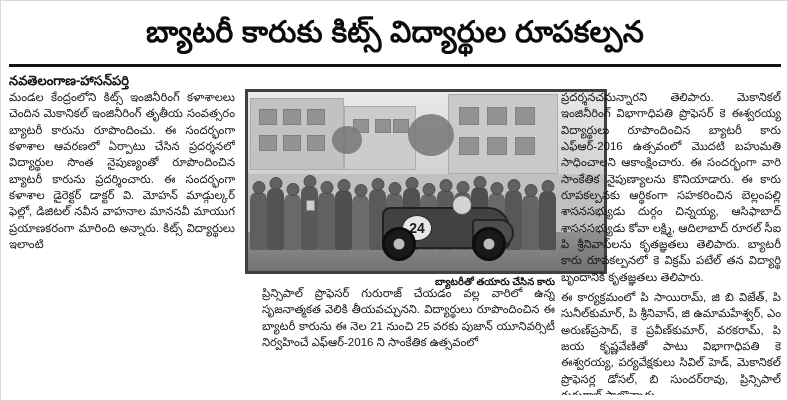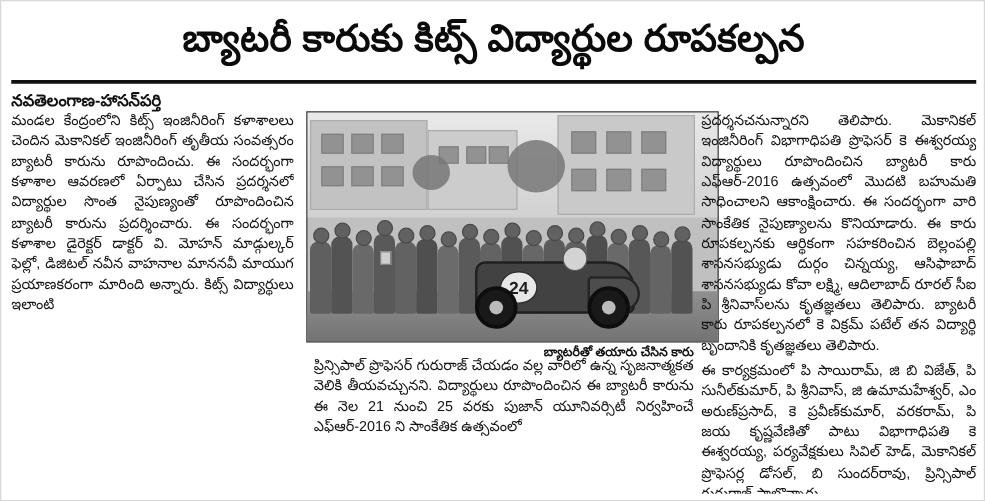--- a/index.html
+++ b/index.html
@@ -91,25 +91,25 @@
   
   .photo-wrap {
     position: absolute;
     left: 236px;
     top: 16px;
     width: 310px;
     height: 200px;
   }
   .photo {
     position: relative;
-    width: 330px;
+    width: 362px;
     height: 185px;
     background: #f0abfc;
     overflow: hidden;
-    border: 1px solid #404040;
+    border: 3px solid #404040;
     box-sizing: border-box;
     filter: grayscale(100%);
   }
   .photo-caption {
     position: absolute;
     left: 0;
     top: 187px;
     width: 310px;
     text-align: right;
     font-size: 10px;
@@ -121,21 +121,21 @@
     left: 236px;
     top: 212px;
     width: 310px;
     height: 110px;
     font-size: 11.5px;
     line-height: 1.42;
     text-align: justify;
     color: #141414;
     overflow: hidden;
   }
-  .col-2-text p { margin: 0 0 4px 6px; }
+  .col-2-text p { margin: 0 0 4px 17px; }
 
   .col-1b {
     left: 0;
     top: 16px;
     width: 226px;
     height: 306px;
   }
 
   
   .sky {

